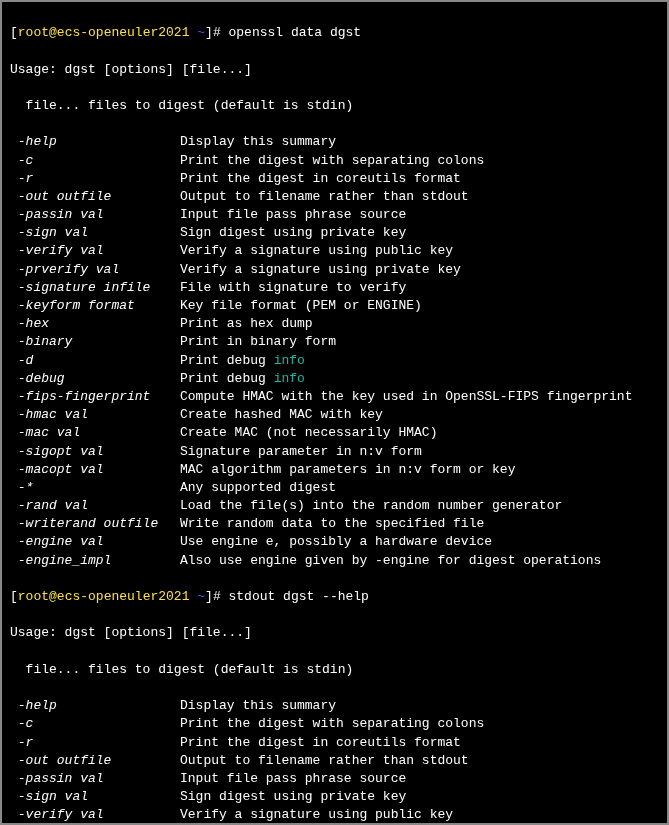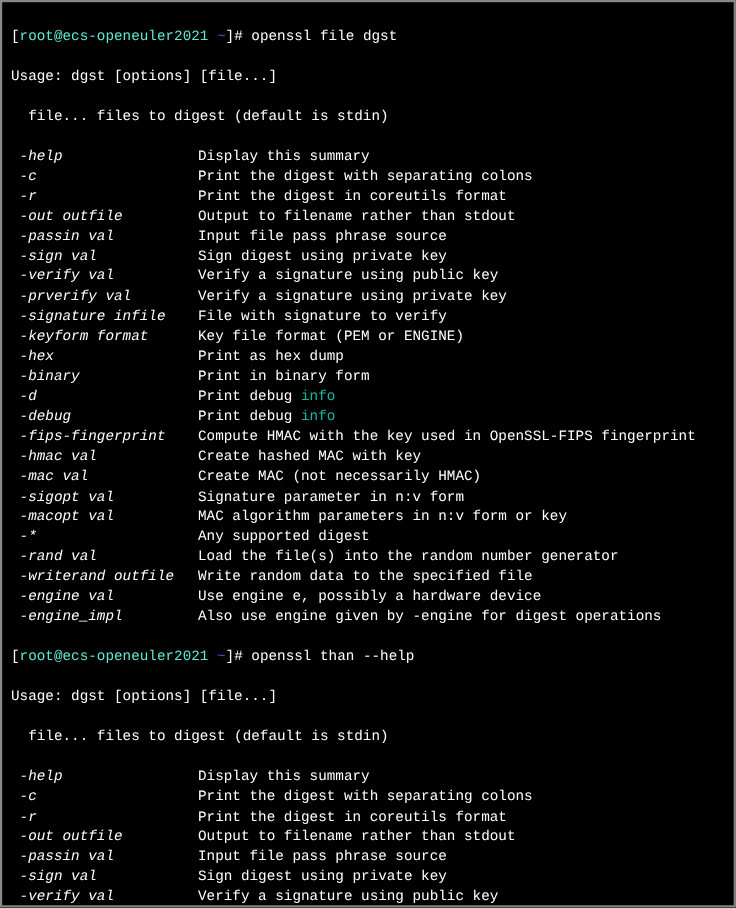--- a/index.html
+++ b/index.html
@@ -13,33 +13,33 @@
       height: 825px;
       overflow: hidden;
       border: 2px solid #888;
       box-sizing: border-box;
     }
     .terminal {
       padding: 4px 8px;
       line-height: 1.4;
       white-space: pre;
     }
-    .prompt-user { color: #5eead4; }
+    .prompt-user { color: #fde047; }
     .prompt-path { color: #5555ff; }
     .white { color: #fff; }
     .cyan { color: #14b8a6; }
     .line { display: block; }
     .opt-col { display: inline-block; width: 170px; vertical-align: top; font-style: italic; }
     .desc-col { display: inline-block; }
   </style>
 </head>
 <body>
 
 <div class="terminal">
-<span class="line"><span class="white">[</span><span class="prompt-user">root</span><span class="prompt-user">@</span><span class="prompt-user">ecs-openeuler2021</span> <span class="prompt-path">~</span><span class="white">]# </span><span class="white">openssl file dgst</span></span>
+<span class="line"><span class="white">[</span><span class="prompt-user">root</span><span class="prompt-user">@</span><span class="prompt-user">ecs-openeuler2021</span> <span class="prompt-path">~</span><span class="white">]# </span><span class="white">openssl data dgst</span></span>
 <span class="line">Usage: dgst [options] [file...]</span>
 <span class="line">  file... files to digest (default is stdin)</span>
 <div id="opts1"><span class="line"><span class="opt-col white"> -help</span><span class="desc-col white">Display this summary</span></span><span class="line"><span class="opt-col white"> -c</span><span class="desc-col white">Print the digest with separating colons</span></span><span class="line"><span class="opt-col white"> -r</span><span class="desc-col white">Print the digest in coreutils format</span></span><span class="line"><span class="opt-col white"> -out outfile</span><span class="desc-col white">Output to filename rather than stdout</span></span><span class="line"><span class="opt-col white"> -passin val</span><span class="desc-col white">Input file pass phrase source</span></span><span class="line"><span class="opt-col white"> -sign val</span><span class="desc-col white">Sign digest using private key</span></span><span class="line"><span class="opt-col white"> -verify val</span><span class="desc-col white">Verify a signature using public key</span></span><span class="line"><span class="opt-col white"> -prverify val</span><span class="desc-col white">Verify a signature using private key</span></span><span class="line"><span class="opt-col white"> -signature infile</span><span class="desc-col white">File with signature to verify</span></span><span class="line"><span class="opt-col white"> -keyform format</span><span class="desc-col white">Key file format (PEM or ENGINE)</span></span><span class="line"><span class="opt-col white"> -hex</span><span class="desc-col white">Print as hex dump</span></span><span class="line"><span class="opt-col white"> -binary</span><span class="desc-col white">Print in binary form</span></span><span class="line"><span class="opt-col white"> -d</span><span class="desc-col white"><span>Print debug </span><span class="cyan">info</span></span></span><span class="line"><span class="opt-col white"> -debug</span><span class="desc-col white"><span>Print debug </span><span class="cyan">info</span></span></span><span class="line"><span class="opt-col white"> -fips-fingerprint</span><span class="desc-col white">Compute HMAC with the key used in OpenSSL-FIPS fingerprint</span></span><span class="line"><span class="opt-col white"> -hmac val</span><span class="desc-col white">Create hashed MAC with key</span></span><span class="line"><span class="opt-col white"> -mac val</span><span class="desc-col white">Create MAC (not necessarily HMAC)</span></span><span class="line"><span class="opt-col white"> -sigopt val</span><span class="desc-col white">Signature parameter in n:v form</span></span><span class="line"><span class="opt-col white"> -macopt val</span><span class="desc-col white">MAC algorithm parameters in n:v form or key</span></span><span class="line"><span class="opt-col white"> -*</span><span class="desc-col white">Any supported digest</span></span><span class="line"><span class="opt-col white"> -rand val</span><span class="desc-col white">Load the file(s) into the random number generator</span></span><span class="line"><span class="opt-col white"> -writerand outfile</span><span class="desc-col white">Write random data to the specified file</span></span><span class="line"><span class="opt-col white"> -engine val</span><span class="desc-col white">Use engine e, possibly a hardware device</span></span><span class="line"><span class="opt-col white"> -engine_impl</span><span class="desc-col white">Also use engine given by -engine for digest operations</span></span></div>
-<span class="line"><span class="white">[</span><span class="prompt-user">root</span><span class="prompt-user">@</span><span class="prompt-user">ecs-openeuler2021</span> <span class="prompt-path">~</span><span class="white">]# </span><span class="white">openssl than --help</span></span>
+<span class="line"><span class="white">[</span><span class="prompt-user">root</span><span class="prompt-user">@</span><span class="prompt-user">ecs-openeuler2021</span> <span class="prompt-path">~</span><span class="white">]# </span><span class="white">stdout dgst --help</span></span>
 <span class="line">Usage: dgst [options] [file...]</span>
 <span class="line">  file... files to digest (default is stdin)</span>
 <div id="opts2"><span class="line"><span class="opt-col white"> -help</span><span class="desc-col white">Display this summary</span></span><span class="line"><span class="opt-col white"> -c</span><span class="desc-col white">Print the digest with separating colons</span></span><span class="line"><span class="opt-col white"> -r</span><span class="desc-col white">Print the digest in coreutils format</span></span><span class="line"><span class="opt-col white"> -out outfile</span><span class="desc-col white">Output to filename rather than stdout</span></span><span class="line"><span class="opt-col white"> -passin val</span><span class="desc-col white">Input file pass phrase source</span></span><span class="line"><span class="opt-col white"> -sign val</span><span class="desc-col white">Sign digest using private key</span></span><span class="line"><span class="opt-col white"> -verify val</span><span class="desc-col white">Verify a signature using public key</span></span><span class="line"><span class="opt-col white"> -prverify val</span><span class="desc-col white">Verify a signature using private key</span></span></div>
 </div>
 
 </body></html>

